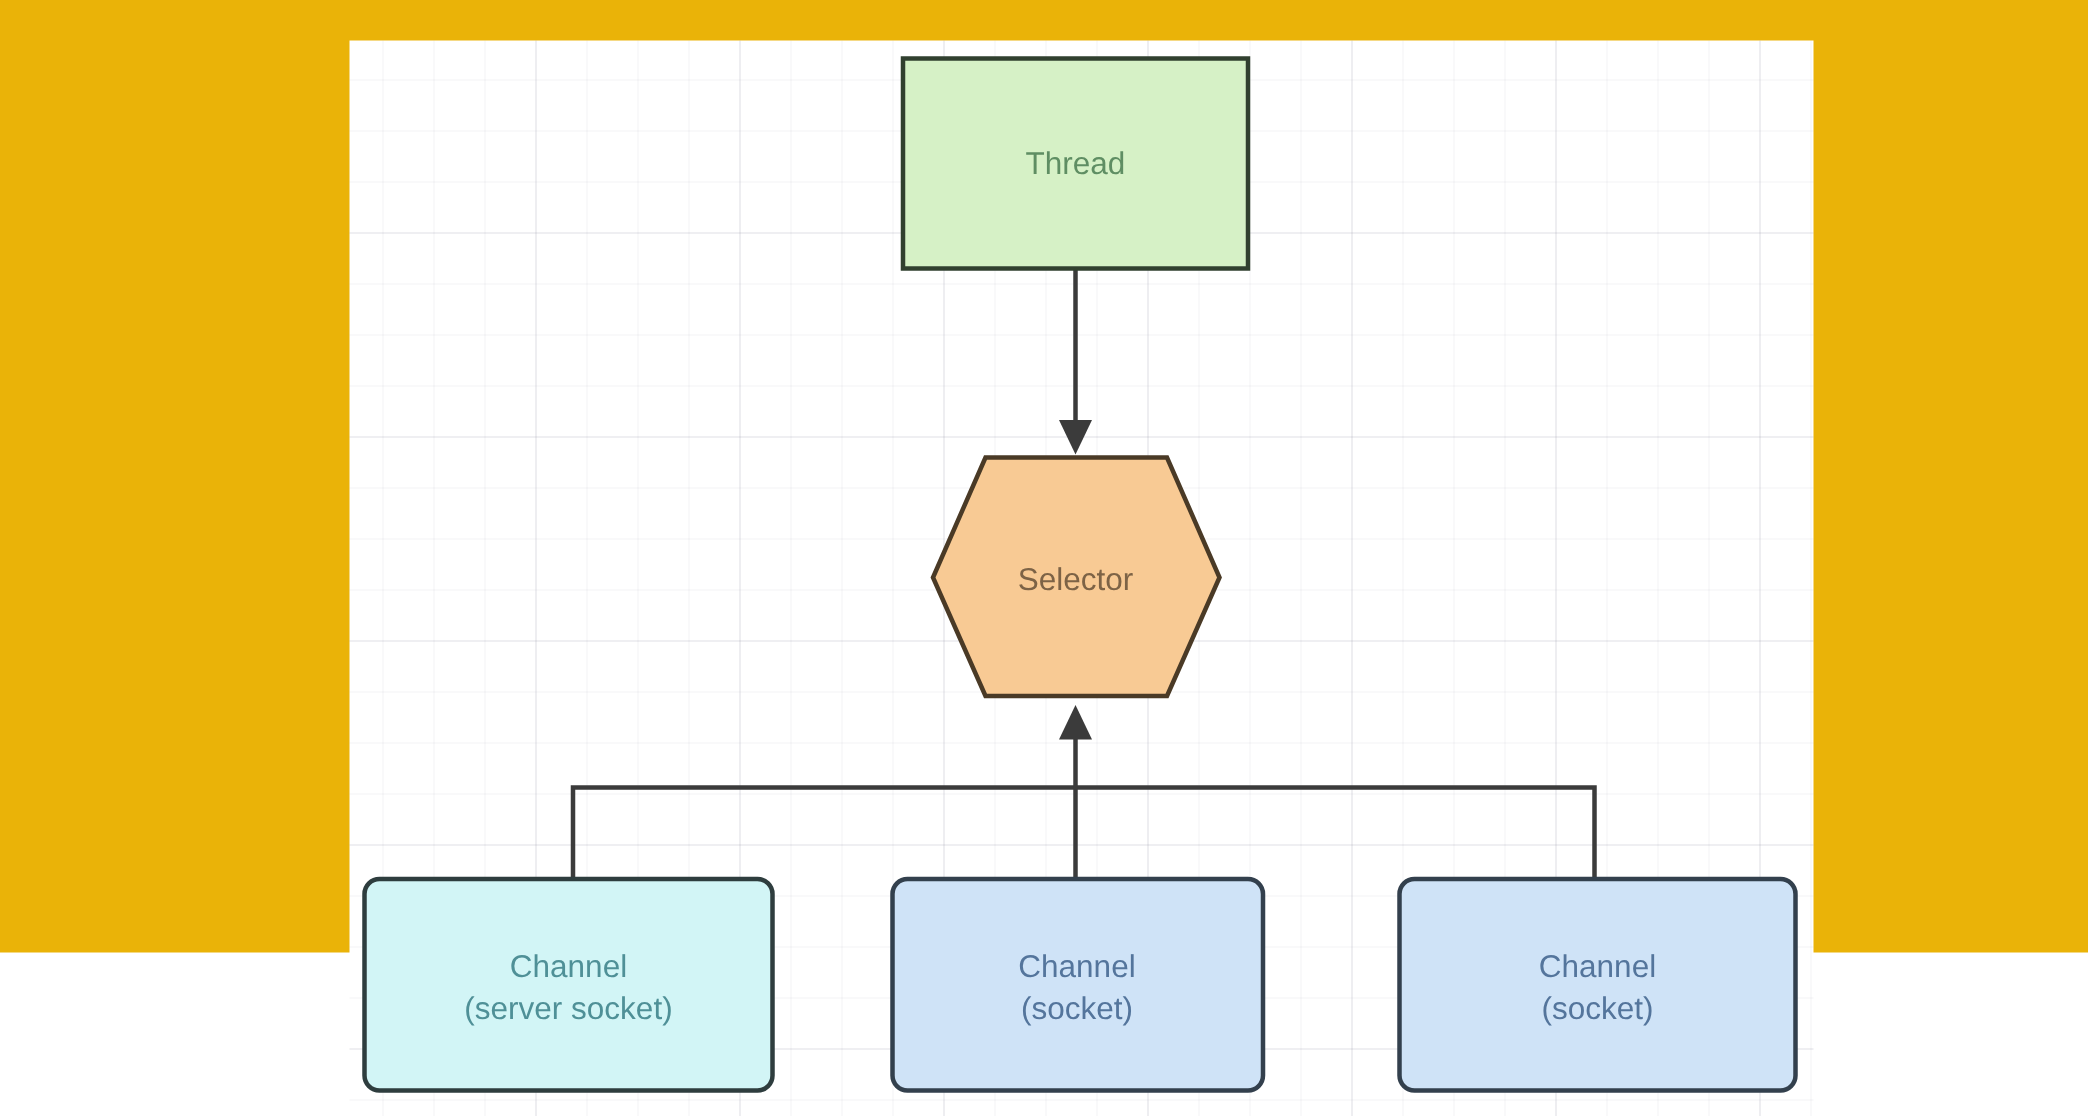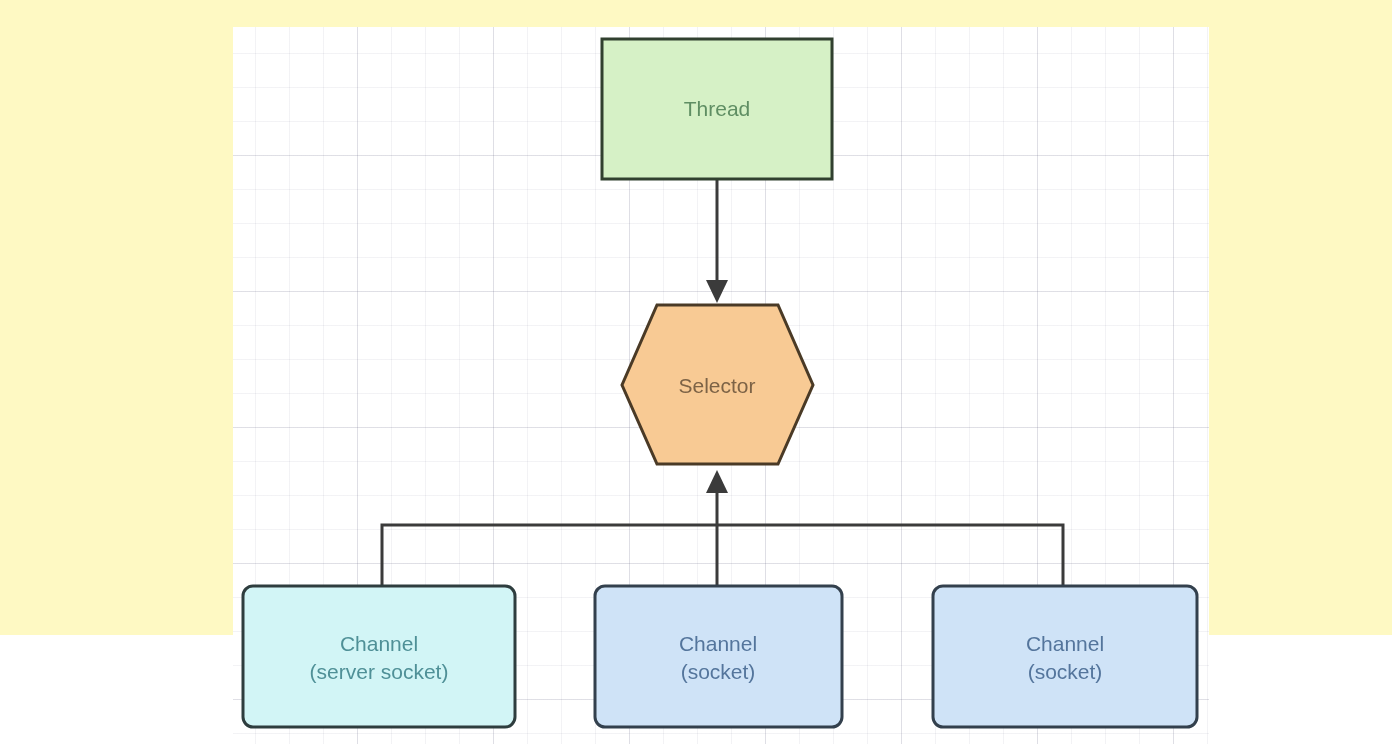--- a/index.html
+++ b/index.html
@@ -8,21 +8,21 @@
     background: #ffffff;
     width: 1392px;
     height: 744px;
     overflow: hidden;
     font-family: "Liberation Sans", sans-serif;
   }
   .stage {
     position: relative;
     width: 1392px;
     height: 635px;
-    background: #fef9c3;
+    background: #eab308;
   }
   .grid-canvas {
     position: absolute;
     left: 233px;
     top: 27px;
     width: 976px;
     height: 717px;
     background-color: #ffffff;
     background-image:
       linear-gradient(to right,  rgba(120,120,145,0.16) 1px, transparent 1px),

